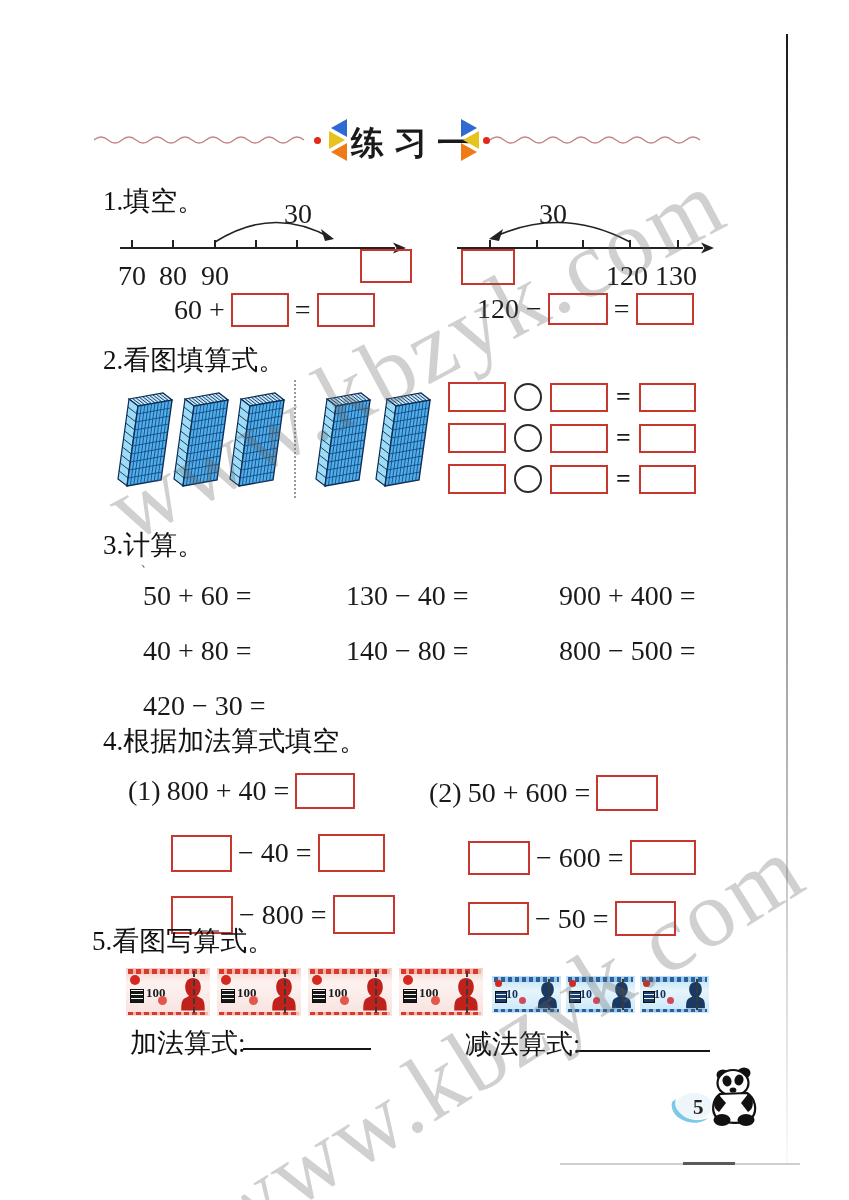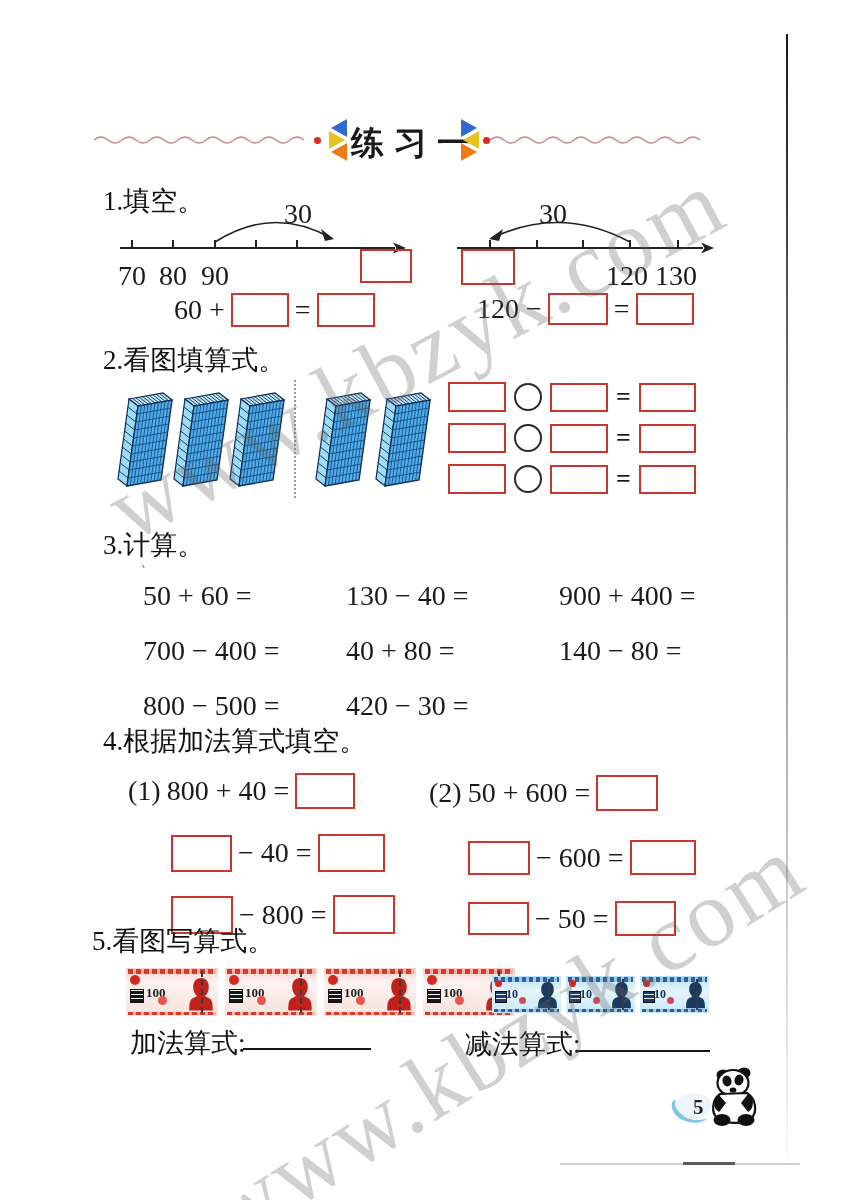--- a/index.html
+++ b/index.html
@@ -8,21 +8,21 @@
   .abs{position:absolute;}
   .qlabel{font-size:27px;color:#111;white-space:nowrap;}
   .redbox{border:2px solid #c8372d;background:transparent;box-sizing:border-box;display:inline-block;}
   .eqrow{display:flex;align-items:center;gap:6px;font-size:28px;white-space:nowrap;}
   .circle{width:28px;height:28px;border:2px solid #2b2b2b;border-radius:50%;box-sizing:border-box;}
   .wm{position:absolute;color:rgba(100,100,100,0.30);font-size:95px;letter-spacing:3px;
       white-space:nowrap;pointer-events:none;transform:translate(-50%,-50%) rotate(-28deg);}
   .title-text{font-size:33px;font-weight:bold;letter-spacing:10px;white-space:nowrap;}
   .ansline{border-bottom:2px solid #151515;height:0;}
   .note{position:relative;overflow:hidden;flex:none;}
-  .note-red{width:92px;height:48px;background:linear-gradient(180deg,#f4cfc9,#fdf2f0 30%,#f8e2de);}
+  .note-red{width:84px;height:48px;background:linear-gradient(180deg,#f4cfc9,#fdf2f0 30%,#f8e2de);}
   .note-blue{width:69px;height:37px;background:linear-gradient(180deg,#b9e1f5,#e6f5fc 40%,#c8e8f7);}
   .nband{position:absolute;left:2px;right:2px;top:1px;height:5px;}
   .nband2{position:absolute;left:2px;right:2px;bottom:1px;height:3px;}
   .note-red .nband,.note-red .nband2{background:repeating-linear-gradient(90deg,#d93a2b 0 5px,#f3b3aa 5px 8px);}
   .note-blue .nband,.note-blue .nband2{background:repeating-linear-gradient(90deg,#2c5f9e 0 4px,#9cc6e8 4px 7px);}
   .nseal{position:absolute;border-radius:50%;background:#d5281e;}
   .note-red .nseal{left:4px;top:7px;width:10px;height:10px;}
   .note-blue .nseal{left:3px;top:4px;width:7px;height:7px;}
   .nqr{position:absolute;border:1px solid #0e0e0e;}
   .note-red .nqr{left:4px;top:21px;width:12px;height:12px;background:
@@ -182,21 +182,20 @@
       <span class="redbox" style="width:57px;height:29px;"></span>
     </div>
     </div>
 
   <div class="abs qlabel" style="left:103px;top:527px;">3.计算。</div>
   <div class="abs" style="left:140px;top:552px;font-size:15px;color:#666;">、</div>
   <div class="abs" id="q3-grid" style="left:143px;top:580px;width:570px;display:grid;grid-template-columns:203px 213px auto;grid-auto-rows:55px;font-size:28px;">
       <span>50 + 60 =</span>
       <span>130 − 40 =</span>
       <span>900 + 400 =</span>
-      <span>700 − 400 =</span>
       <span>40 + 80 =</span>
       <span>140 − 80 =</span>
       <span>800 − 500 =</span>
       <span>420 − 30 =</span>
     </div>
 
   <div class="abs qlabel" style="left:103px;top:723px;">4.根据加法算式填空。</div>
 
   <div class="abs eqrow" style="left:128px;top:773px;">
     <span>(1)</span>

